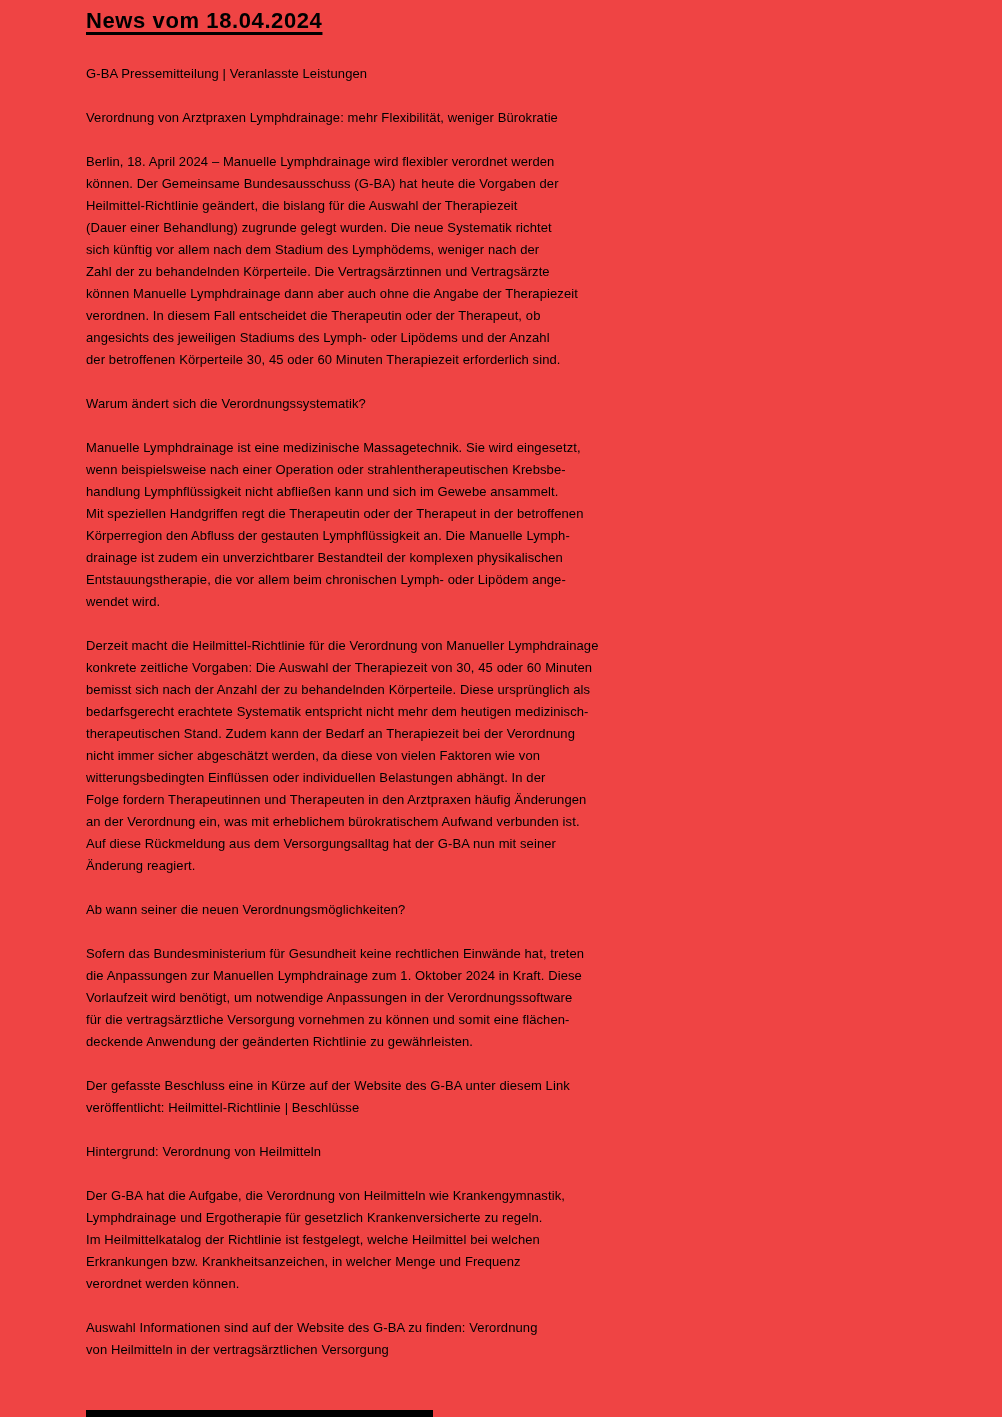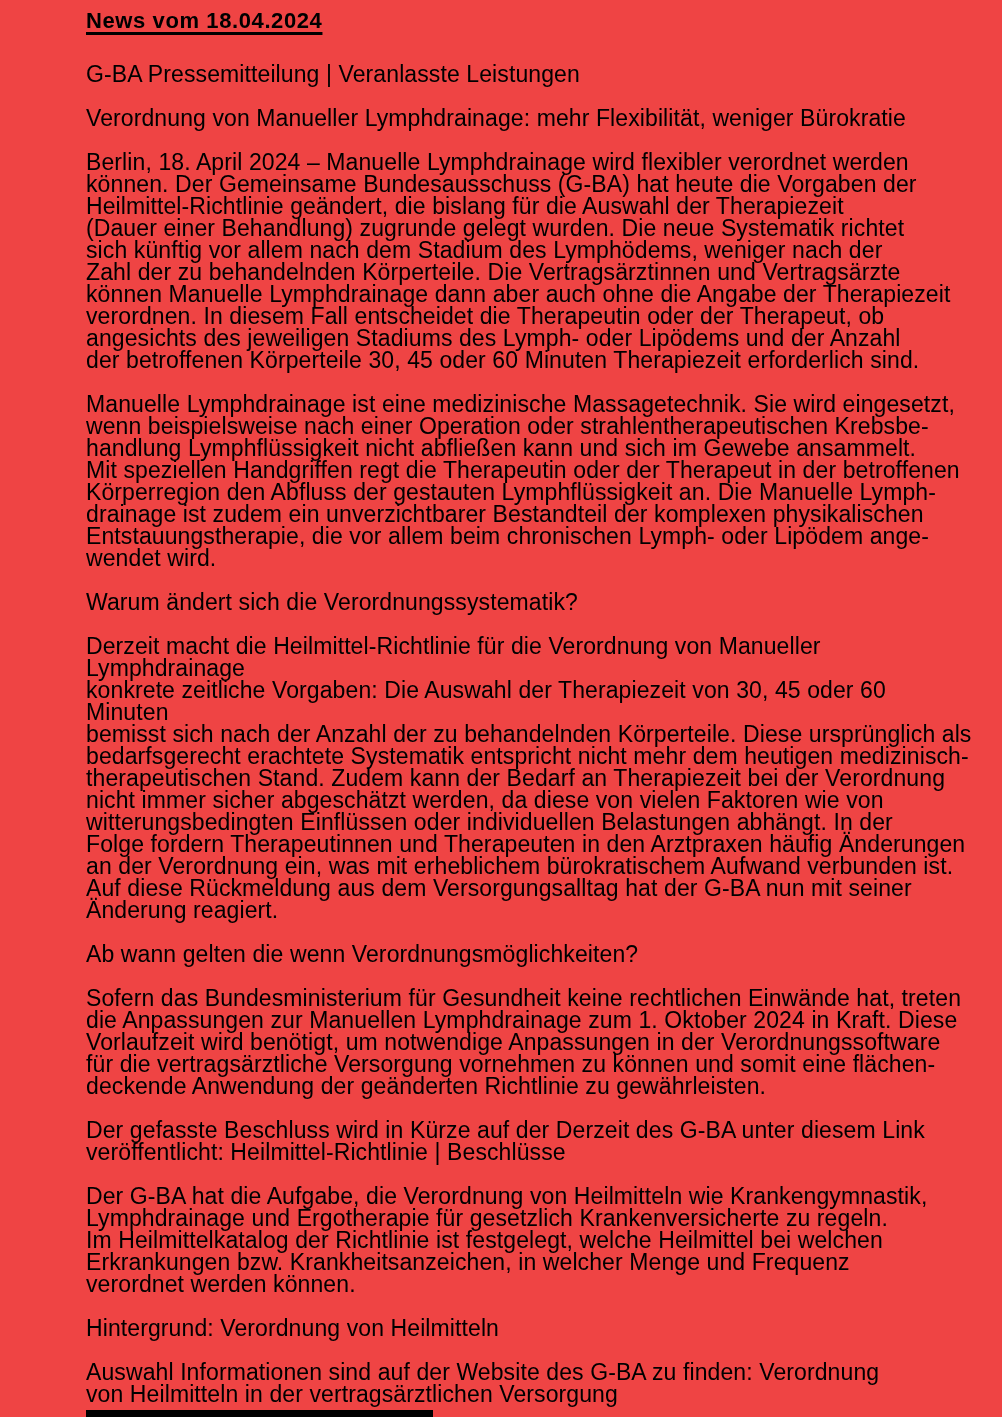--- a/index.html
+++ b/index.html
@@ -26,21 +26,21 @@
     letter-spacing: 0.6px;
     margin: 0 0 29px 0;
     text-decoration: underline;
     text-decoration-thickness: 3px;
     text-underline-offset: 4px;
     display: inline-block;
   }
   .title-row { height: 26px; margin: 0 0 29px 0; }
   .title-row .doc-title { margin: 0; }
   .block {
-    font-size: 23px;
+    font-size: 13px;
     line-height: 22px;
     letter-spacing: 0.1px;
     white-space: pre-line;
     margin: 0 0 22px 0;
   }
   .bottom-rule {
     position: absolute;
     left: 86px;
     bottom: 0;
     width: 347px;
@@ -53,75 +53,75 @@
 
 <div class="page">
   <div class="content">
 
     <div class="title-row">
       <h1 class="doc-title">News vom 18.04.2024</h1>
     </div>
 
     <div class="block">G-BA Pressemitteilung | Veranlasste Leistungen</div>
 
-    <div class="block">Verordnung von Manueller Lymphdrainage: mehr Flexibilität, weniger Bürokratie</div>
+    <div class="block">Verordnung von Arztpraxen Lymphdrainage: mehr Flexibilität, weniger Bürokratie</div>
 
     <div class="block">Berlin, 18. April 2024 – Manuelle Lymphdrainage wird flexibler verordnet werden
 können. Der Gemeinsame Bundesausschuss (G-BA) hat heute die Vorgaben der
 Heilmittel-Richtlinie geändert, die bislang für die Auswahl der Therapiezeit
 (Dauer einer Behandlung) zugrunde gelegt wurden. Die neue Systematik richtet
 sich künftig vor allem nach dem Stadium des Lymphödems, weniger nach der
 Zahl der zu behandelnden Körperteile. Die Vertragsärztinnen und Vertragsärzte
 können Manuelle Lymphdrainage dann aber auch ohne die Angabe der Therapiezeit
 verordnen. In diesem Fall entscheidet die Therapeutin oder der Therapeut, ob
 angesichts des jeweiligen Stadiums des Lymph- oder Lipödems und der Anzahl
 der betroffenen Körperteile 30, 45 oder 60 Minuten Therapiezeit erforderlich sind.</div>
 
 
+    <div class="block">Warum ändert sich die Verordnungssystematik?</div>
+
     <div class="block">Manuelle Lymphdrainage ist eine medizinische Massagetechnik. Sie wird eingesetzt,
 wenn beispielsweise nach einer Operation oder strahlentherapeutischen Krebsbe-
 handlung Lymphflüssigkeit nicht abfließen kann und sich im Gewebe ansammelt.
 Mit speziellen Handgriffen regt die Therapeutin oder der Therapeut in der betroffenen
 Körperregion den Abfluss der gestauten Lymphflüssigkeit an. Die Manuelle Lymph-
 drainage ist zudem ein unverzichtbarer Bestandteil der komplexen physikalischen
 Entstauungstherapie, die vor allem beim chronischen Lymph- oder Lipödem ange-
 wendet wird.</div>
-
-    <div class="block">Warum ändert sich die Verordnungssystematik?</div>
 
     <div class="block">Derzeit macht die Heilmittel-Richtlinie für die Verordnung von Manueller Lymphdrainage
 konkrete zeitliche Vorgaben: Die Auswahl der Therapiezeit von 30, 45 oder 60 Minuten
 bemisst sich nach der Anzahl der zu behandelnden Körperteile. Diese ursprünglich als
 bedarfsgerecht erachtete Systematik entspricht nicht mehr dem heutigen medizinisch-
 therapeutischen Stand. Zudem kann der Bedarf an Therapiezeit bei der Verordnung
 nicht immer sicher abgeschätzt werden, da diese von vielen Faktoren wie von
 witterungsbedingten Einflüssen oder individuellen Belastungen abhängt. In der
 Folge fordern Therapeutinnen und Therapeuten in den Arztpraxen häufig Änderungen
 an der Verordnung ein, was mit erheblichem bürokratischem Aufwand verbunden ist.
 Auf diese Rückmeldung aus dem Versorgungsalltag hat der G-BA nun mit seiner
 Änderung reagiert.</div>
 
-    <div class="block">Ab wann gelten die wenn Verordnungsmöglichkeiten?</div>
+    <div class="block">Ab wann seiner die neuen Verordnungsmöglichkeiten?</div>
 
     <div class="block">Sofern das Bundesministerium für Gesundheit keine rechtlichen Einwände hat, treten
 die Anpassungen zur Manuellen Lymphdrainage zum 1. Oktober 2024 in Kraft. Diese
 Vorlaufzeit wird benötigt, um notwendige Anpassungen in der Verordnungssoftware
 für die vertragsärztliche Versorgung vornehmen zu können und somit eine flächen-
 deckende Anwendung der geänderten Richtlinie zu gewährleisten.</div>
 
-    <div class="block">Der gefasste Beschluss wird in Kürze auf der Derzeit des G-BA unter diesem Link
+    <div class="block">Der gefasste Beschluss eine in Kürze auf der Website des G-BA unter diesem Link
 veröffentlicht: Heilmittel-Richtlinie | Beschlüsse</div>
+
+    <div class="block">Hintergrund: Verordnung von Heilmitteln</div>
 
     <div class="block">Der G-BA hat die Aufgabe, die Verordnung von Heilmitteln wie Krankengymnastik,
 Lymphdrainage und Ergotherapie für gesetzlich Krankenversicherte zu regeln.
 Im Heilmittelkatalog der Richtlinie ist festgelegt, welche Heilmittel bei welchen
 Erkrankungen bzw. Krankheitsanzeichen, in welcher Menge und Frequenz
 verordnet werden können.</div>
-
-    <div class="block">Hintergrund: Verordnung von Heilmitteln</div>
 
     <div class="block">Auswahl Informationen sind auf der Website des G-BA zu finden: Verordnung
 von Heilmitteln in der vertragsärztlichen Versorgung</div>
 
   </div>
 
   <div class="bottom-rule"></div>
 </div>
 
 </body></html>

